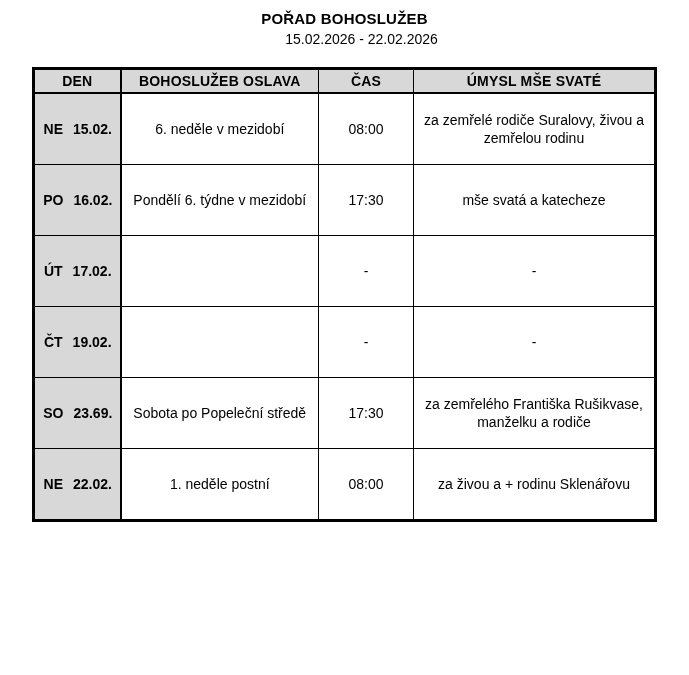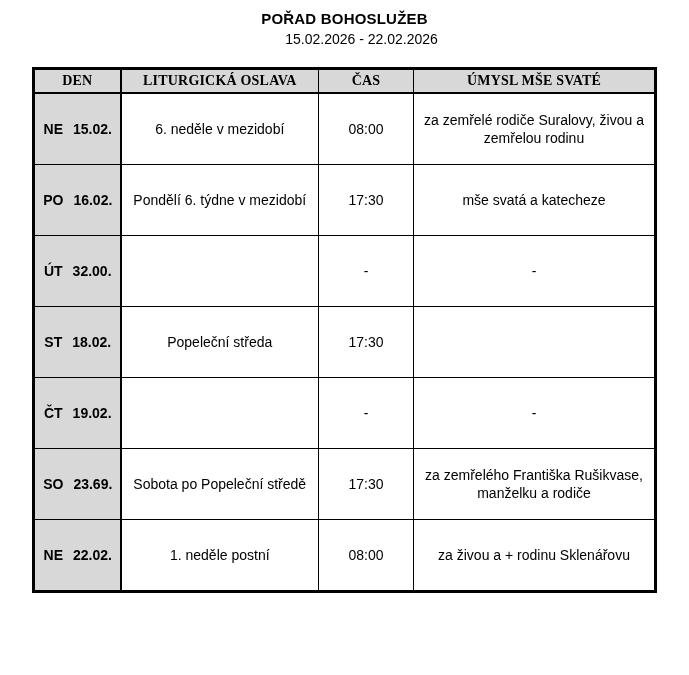--- a/index.html
+++ b/index.html
@@ -47,21 +47,20 @@
   th {
     background: var(--header-bg, #d8d8d8);
     font-size: 14px;
     font-weight: bold;
     height: 20px;
     padding: 1px 2px;
     border-bottom: 2px solid var(--border-color, #000);
     border-left: 1px solid var(--border-color, #000);
     text-align: center;
     letter-spacing: 0.2px;
-    font-family: Liberation Serif, serif;
   }
   th.h-den { border-left: none; }
   th.h-osl { border-left: 2px solid var(--border-color, #000); }
   td {
     border: 1px solid var(--border-color, #000);
     font-size: 14px;
     height: 66px;
     vertical-align: middle;
     text-align: center;
     padding: 2px 4px;
@@ -92,49 +91,43 @@
   <table class="schedule">
     <colgroup>
       <col class="c-den">
       <col class="c-osl">
       <col class="c-cas">
       <col class="c-umysl">
     </colgroup>
     <thead>
       <tr>
           <th class="h-den">DEN</th>
-          <th class="h-osl">LITURGICKÁ OSLAVA</th>
+          <th class="h-osl">BOHOSLUŽEB OSLAVA</th>
           <th class="h-cas">ČAS</th>
           <th class="h-umysl">ÚMYSL MŠE SVATÉ</th>
         </tr>
     </thead>
     <tbody>
         <tr>
           <td class="day-cell"><span class="day-abbr">NE</span><span class="day-date">15.02.</span></td>
           <td>6. neděle v mezidobí</td>
           <td>08:00</td>
           <td>za zemřelé rodiče Suralovy, živou a zemřelou rodinu</td>
         </tr>
         <tr>
           <td class="day-cell"><span class="day-abbr">PO</span><span class="day-date">16.02.</span></td>
           <td>Pondělí 6. týdne v mezidobí</td>
           <td>17:30</td>
           <td>mše svatá a katecheze</td>
         </tr>
         <tr>
-          <td class="day-cell"><span class="day-abbr">ÚT</span><span class="day-date">32.00.</span></td>
+          <td class="day-cell"><span class="day-abbr">ÚT</span><span class="day-date">17.02.</span></td>
           <td></td>
           <td>-</td>
           <td>-</td>
-        </tr>
-        <tr>
-          <td class="day-cell"><span class="day-abbr">ST</span><span class="day-date">18.02.</span></td>
-          <td>Popeleční středa</td>
-          <td>17:30</td>
-          <td></td>
         </tr>
         <tr>
           <td class="day-cell"><span class="day-abbr">ČT</span><span class="day-date">19.02.</span></td>
           <td></td>
           <td>-</td>
           <td>-</td>
         </tr>
         <tr>
           <td class="day-cell"><span class="day-abbr">SO</span><span class="day-date">23.69.</span></td>
           <td>Sobota po Popeleční středě</td>

